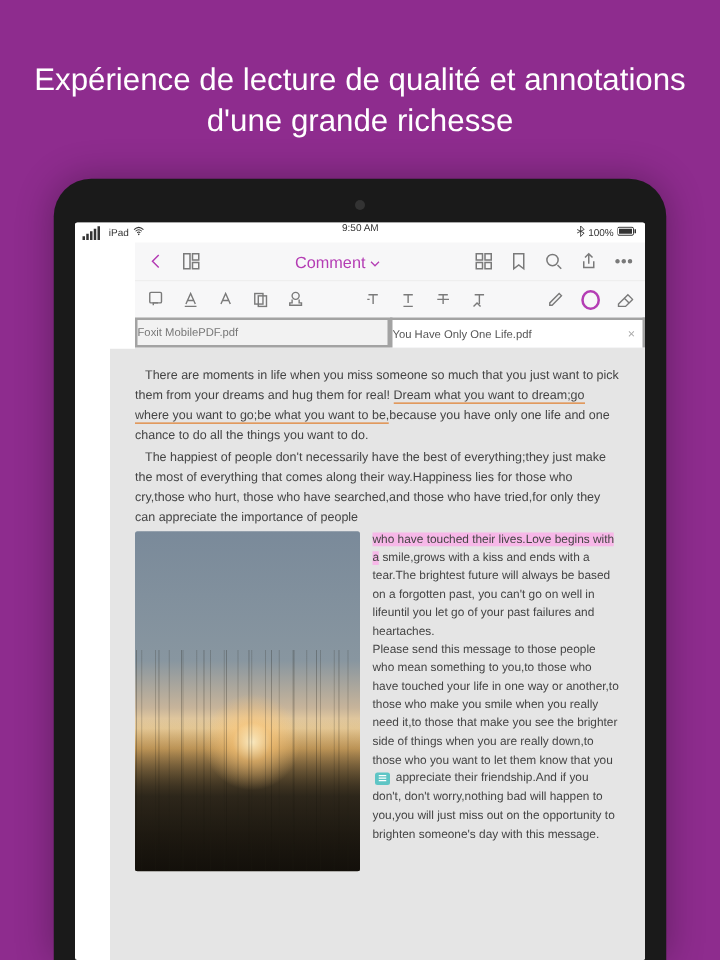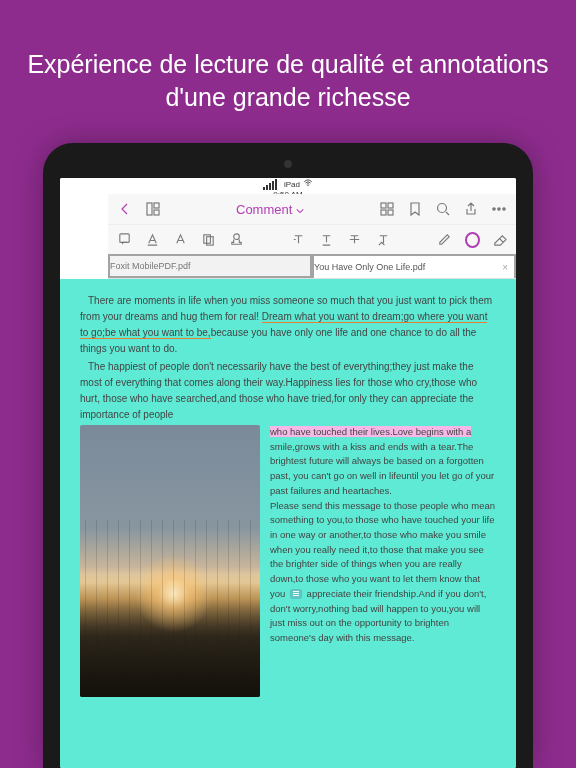--- a/index.html
+++ b/index.html
@@ -1,36 +1,36 @@
 <!DOCTYPE html>
 <html><head>
 <meta charset="utf-8">
 <style>
   * { margin:0; padding:0; box-sizing:border-box; }
   body { width:576px; height:768px; background:#8e2c8e; font-family:-apple-system,Helvetica,Arial,sans-serif; overflow:hidden; position:relative; }
   .marketing { color:#fff; text-align:center; padding:48px 24px 28px; font-size:25px; font-weight:300; line-height:1.3; }
   .tablet-frame { position:absolute; left:50%; bottom:0; transform:translateX(-50%); width:490px; background:#1a1a1a; border-radius:30px 30px 0 0; padding:17px 17px 0; box-shadow:0 0 30px rgba(0,0,0,.3); }
   .camera { width:8px; height:8px; border-radius:50%; background:#333; margin:0 auto 10px; }
   .screen { width:456px; height:590px; background:#fff; border-radius:2px; overflow:hidden; display:flex; flex-direction:column; }
-  .status-bar { height:16px; background:#fff; display:flex; justify-content:space-between; align-items:center; padding:0 6px; font-size:8px; color:#333;flex-direction:column; }
+  .status-bar { height:16px; background:#fff; display:flex; justify-content:space-between; padding:0 6px; font-size:8px; color:#333; }
   .status-left, .status-right { display:flex; gap:3px; align-items:center; }
   .app-top { background:#f7f7f8; border-bottom:1px solid #e0e0e0;margin-left:48px; }
   .app-row1 { display:flex; align-items:center; height:30px; padding:0 8px; gap:10px; }
   .app-row1 .title { flex:1; text-align:center; color:#b43db4; font-size:13px; font-weight:500; }
   .ic { width:18px; height:18px; display:inline-flex; align-items:center; justify-content:center; color:#888; }
   .ic svg { width:16px; height:16px; stroke:#7a7a7a; stroke-width:1.2; fill:none; }
   .ic.purple svg { stroke:#b43db4; }
   .app-row2 { display:flex; align-items:center; height:30px; padding:0 8px; gap:12px; border-top:1px solid #eee; }
   .app-row2 .spacer { width:24px; }
   .app-row2 .ic svg { width:15px; height:15px; }
   .tabs { display:flex; height:24px; font-size:9px; color:#777; }
   .tab { flex:1; display:flex; align-items:center; border:2px solid #a3a3a3; background:#f2f2f2; position:relative; }
   .tab.active { background:#fff; border-bottom:0; color:#555; }
   .tab .close { position:absolute; right:6px; font-size:10px; color:#aaa; }
-  .doc { flex:1; background:#5eead4; padding:14px 20px; font-size:10px; line-height:1.6; color:#444; overflow:hidden; }
+  .doc { flex:1; background:#e5e5e5; padding:14px 20px; font-size:10px; line-height:1.6; color:#444; overflow:hidden;margin-left:28px; }
   .p1 .underline { border-bottom:1px solid #e08030; }
   .p1,.p2,.p3 { text-indent:8px; margin-bottom:2px; }
   .flex-wrap { display:flex; gap:10px; margin-top:2px; }
   .photo { width:180px; height:272px; border-radius:2px; overflow:hidden; flex-shrink:0; position:relative; background:linear-gradient(180deg,#7a8a9a 0%,#8896a0 38%,#c7b49a 52%,#f6d7a0 58%,#f5c070 64%,#4a4030 78%,#2a2418 100%); }
   .photo::before { content:""; position:absolute; inset:0; background:
       radial-gradient(circle at 52% 62%,rgba(255,240,200,.9) 0%,rgba(255,200,120,.6) 8%,transparent 20%),
       linear-gradient(180deg,transparent 55%,rgba(30,25,15,.6) 75%,rgba(15,12,8,.85) 100%);
   }
   .photo::after { content:""; position:absolute; left:0; right:0; bottom:0; height:65%;
       background:

